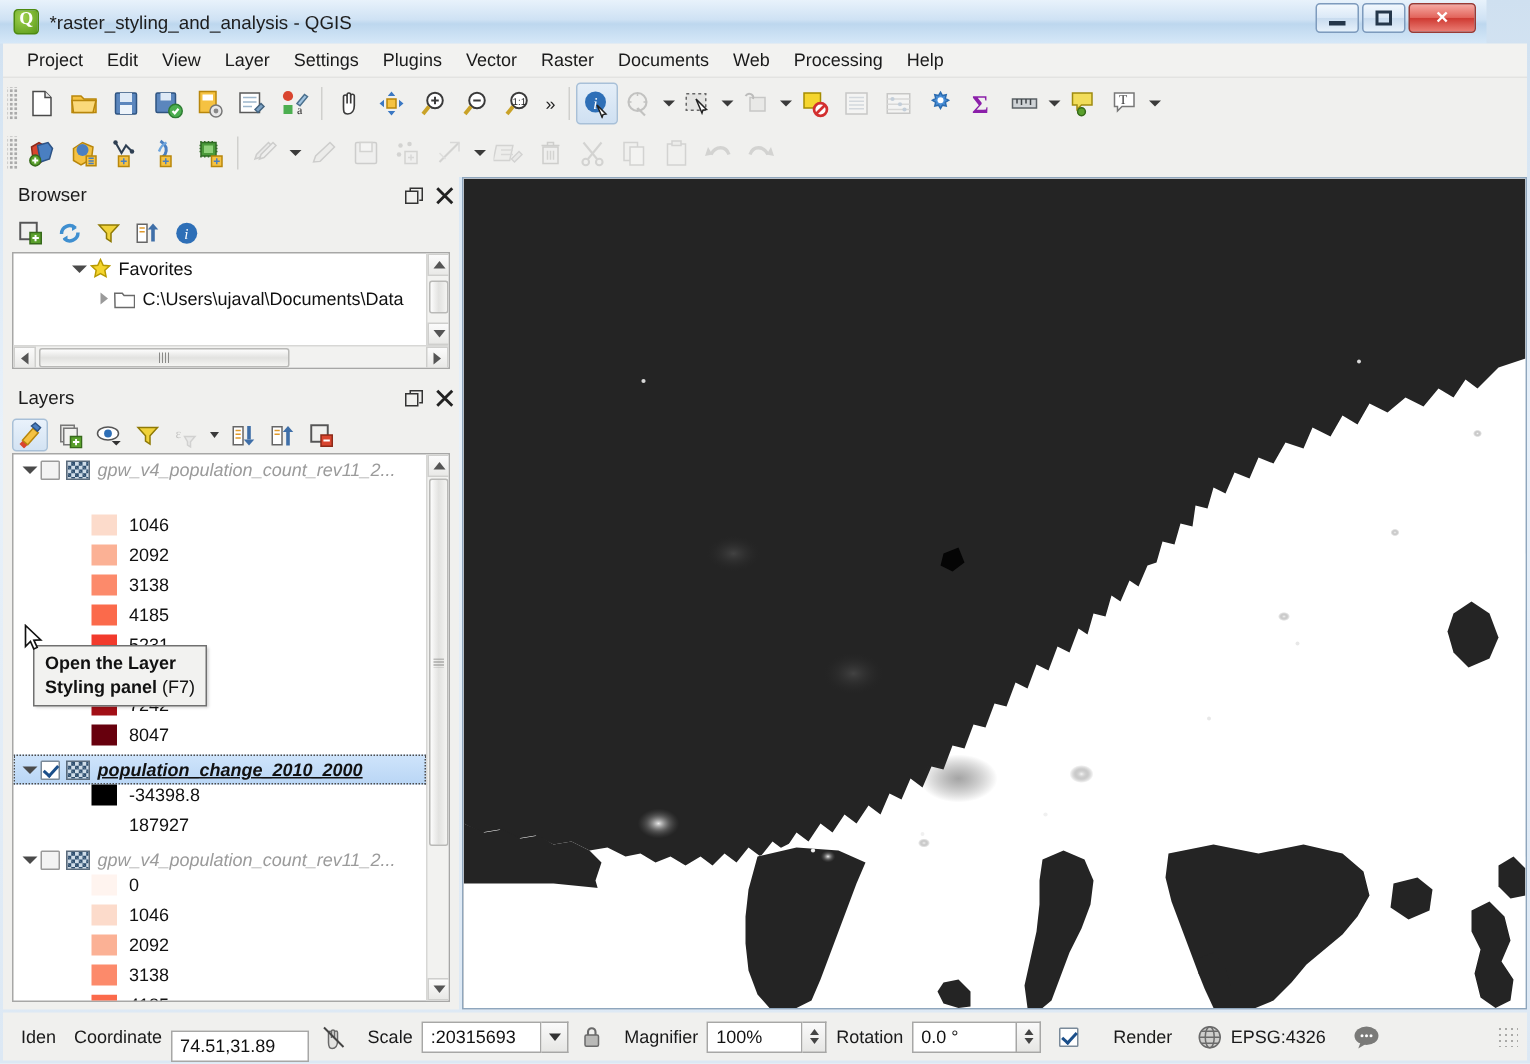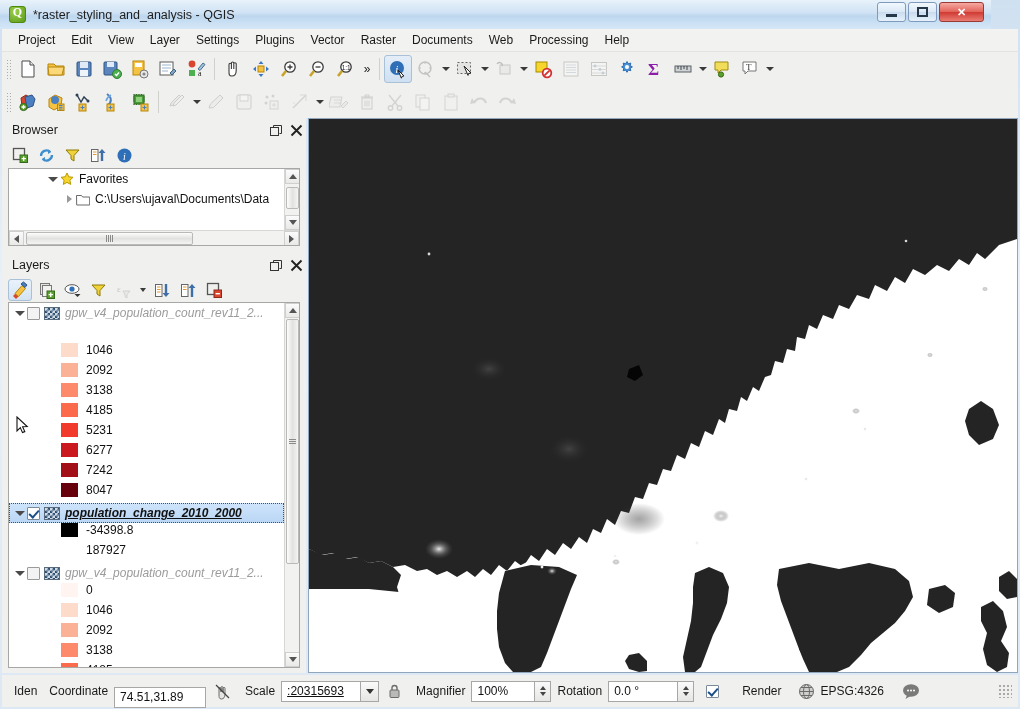--- a/index.html
+++ b/index.html
@@ -919,20 +919,25 @@
             <span class="grip"></span>
           </div>
         <div class="arrow down" style="position:absolute;bottom:0;"></div>
       </div>
     </div>
 
     <div class="cursor-arrow">
       <svg width="14" height="20" viewBox="0 0 14 20">
           <path d="M1 1l0 14 3.3-3.4 2.2 5 2.3-1-2.2-4.8 4.6-.2z" fill="#fff" stroke="#111" stroke-width="1.1"></path>
         </svg>
+    </div>
+    <div class="tooltip">
+      <div><b>Open the Layer</b></div>
+      <div><b>Styling panel</b>
+        <span>(F7)</span></div>
     </div>
   </div>
 
   <div class="mapcanvas">
     <svg width="708" height="553" viewBox="0 0 708 553">
       <defs>
         <radialGradient id="city" cx="50%" cy="50%" r="50%">
           <stop offset="0%" stop-color="#f5f5f5" stop-opacity="0.95"></stop>
           <stop offset="55%" stop-color="#8a8a8a" stop-opacity="0.45"></stop>
           <stop offset="100%" stop-color="#555" stop-opacity="0"></stop>
@@ -1039,21 +1044,21 @@
     <span class="sb-field" style="width:92px;margin-top:12px;">74.51,31.89</span>
 
     <span style="margin:0 8px;display:flex;">
       <svg width="17" height="17" viewBox="0 0 17 17">
           <path d="M5 12V5.5a1 1 0 012 0V9V4.6a1 1 0 012 0V9V5.4a1 1 0 012 0v6c0 2.6-1.3 4.6-3.6 4.6S5 14 5 12z" fill="#e4e4e2" stroke="#6a6a6a"></path>
           <path d="M2 2l13 13" stroke="#444" stroke-width="1.3"></path>
         </svg>
     </span>
 
     <span class="sb-label">Scale</span>
-    <span class="sb-field" style="width:80px;text-decoration:underline;">:20315693</span>
+    <span class="sb-field" style="width:80px;">:20315693</span>
     <span class="combo-caret"></span>
 
     <span style="margin:0 8px;display:flex;">
       <svg width="15" height="16" viewBox="0 0 15 16">
           <rect x="3" y="7" width="9" height="7.5" rx="1" fill="#b9b9b7" stroke="#6a6a6a"></rect>
           <path d="M5 7V5a2.5 2.5 0 015 0v2" fill="none" stroke="#6a6a6a" stroke-width="1.4"></path>
         </svg>
     </span>
 
     <span class="sb-label">Magnifier</span>

